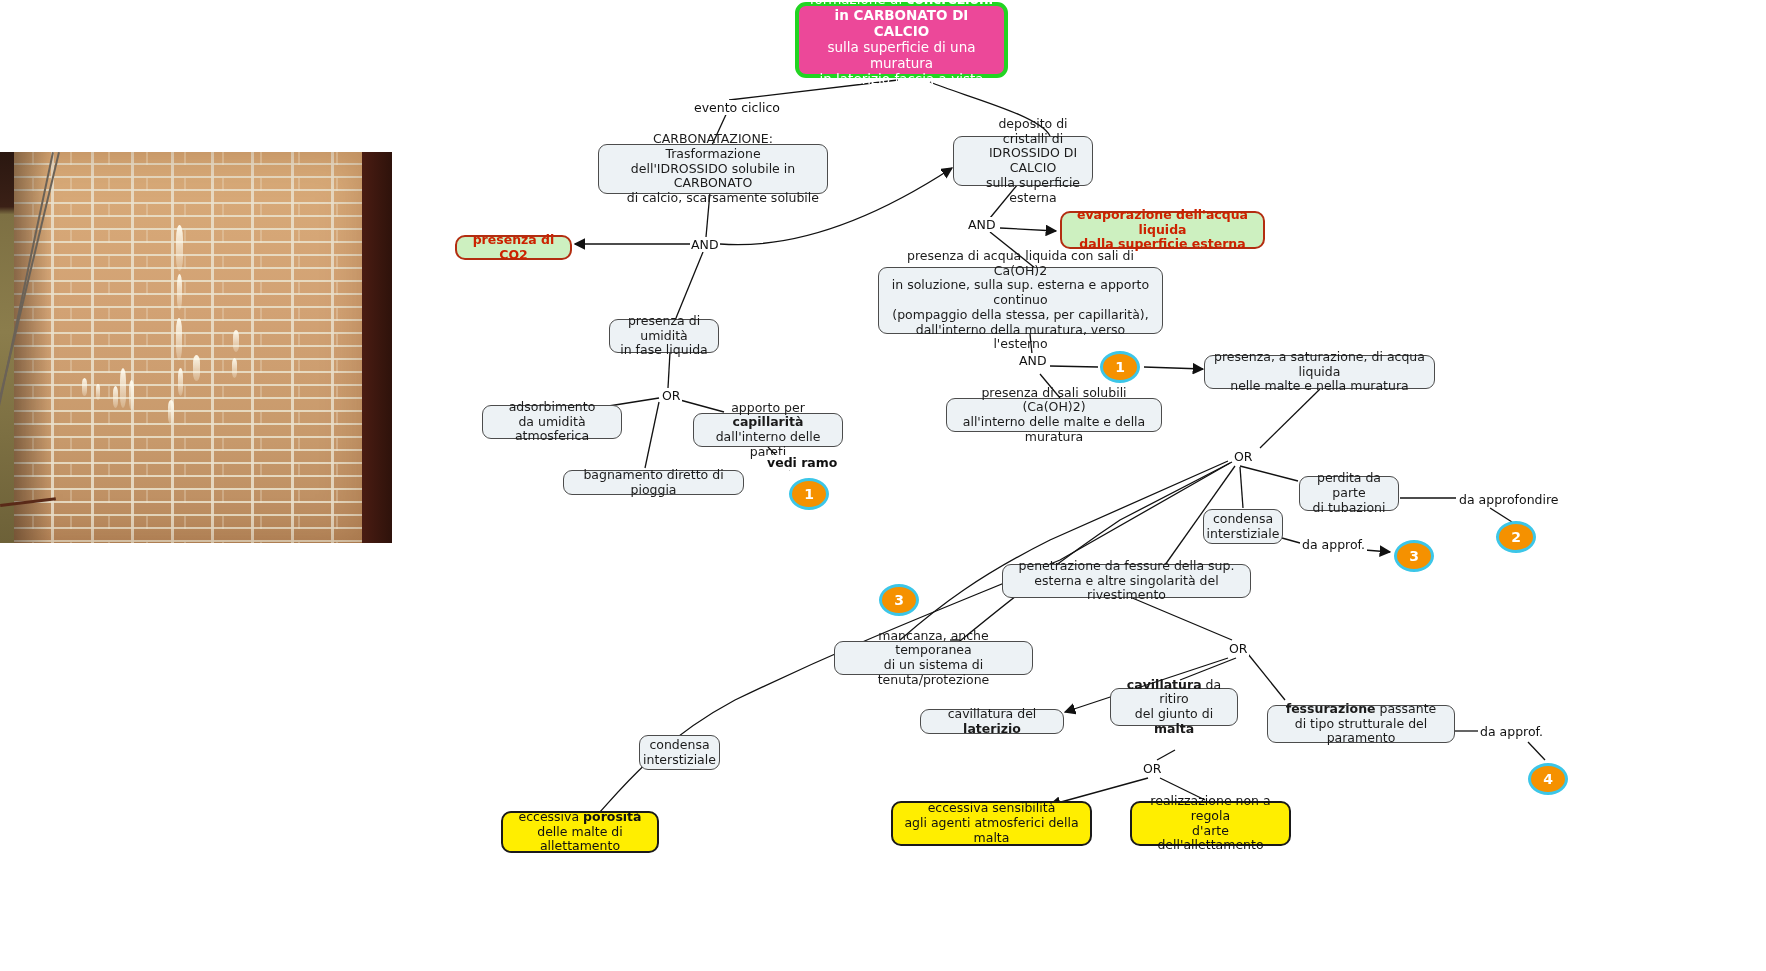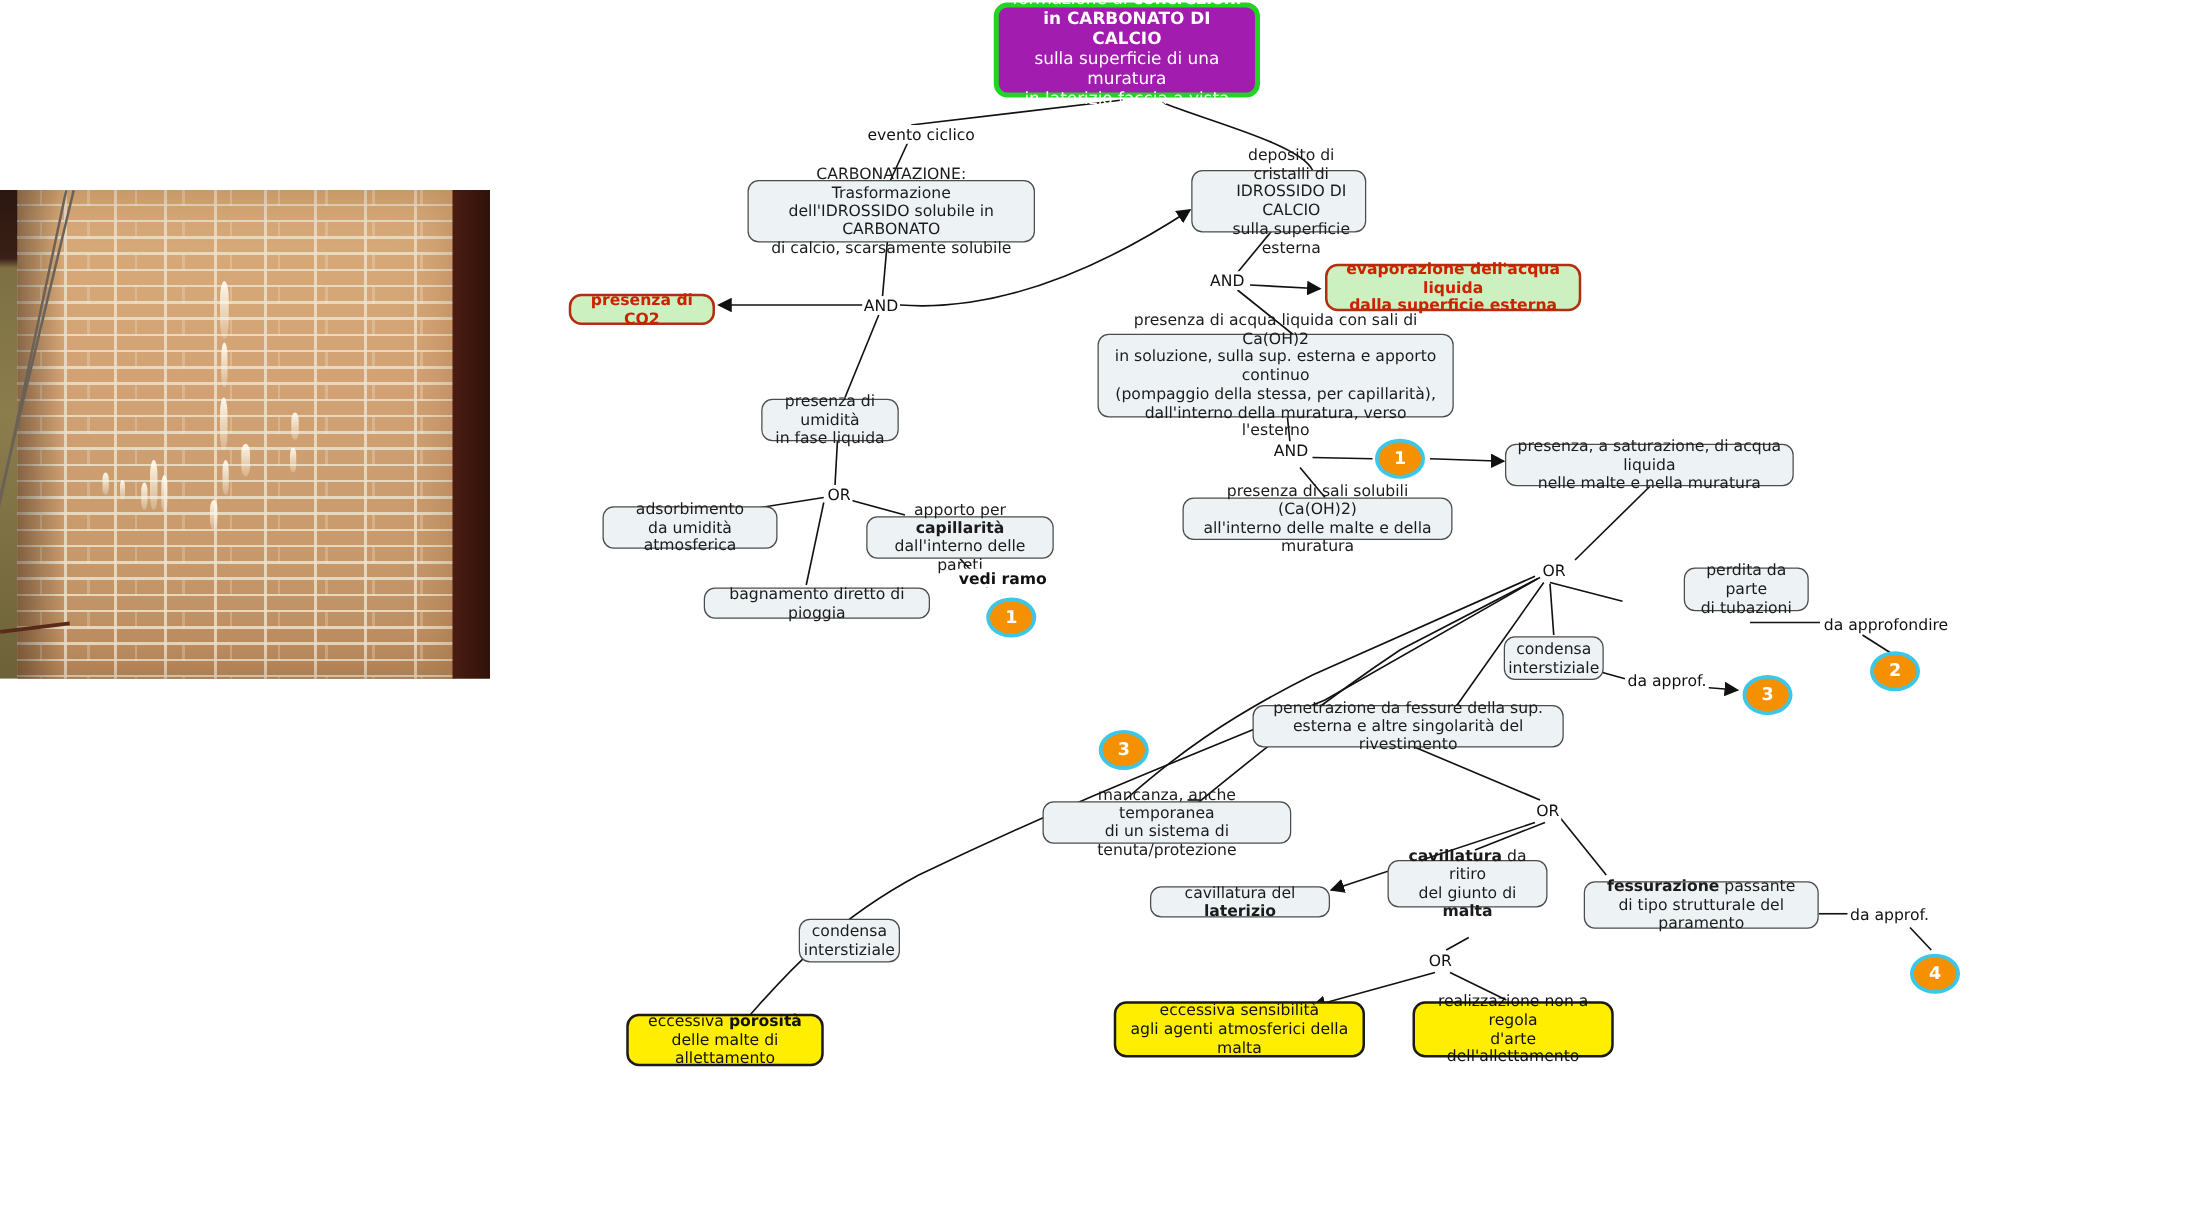--- a/index.html
+++ b/index.html
@@ -30,21 +30,21 @@
         border-radius:50%/30%;filter:blur(0.6px);}
 
   
   #edges{position:absolute;left:0;top:0;width:1766px;height:971px;}
 
   
   .node{position:absolute;box-sizing:border-box;display:flex;align-items:center;justify-content:center;
         text-align:center;border-radius:9px;line-height:1.18;}
   .n-blue{background:#edf2f5;border:1px solid #4c4c4c;color:#1b1b1b;font-size:12.5px;padding:4px 8px;}
   .n-green{background:#cdf0c0;border:2px solid #b32d10;color:#cc2200;font-weight:bold;font-size:12.5px;padding:4px 9px;border-radius:10px;justify-content:center;}
-  .n-red{background:#a21caf;border:4px solid #22d422;color:#ffffff;font-size:13.5px;padding:5px 10px;border-radius:11px;}
+  .n-red{background:#ec4899;border:4px solid #22d422;color:#ffffff;font-size:13.5px;padding:5px 10px;border-radius:11px;}
   .n-yellow{background:#ffee00;border:2px solid #1a1a1a;color:#111;font-size:12.5px;padding:4px 9px;border-radius:10px;}
   .n-red b,.n-yellow b,.n-blue b{font-weight:bold;}
 
   .lbl{position:absolute;font-size:12.5px;color:#111;white-space:nowrap;background:#fff;padding:0 2px;}
   .junc{position:absolute;font-size:12.5px;color:#111;background:#fff;padding:0 1px;}
 
   .refcirc{position:absolute;width:40px;height:32px;border-radius:50%;
            background:#f59100;border:3px solid #3cc6e8;color:#ffffff;font-weight:bold;font-size:14px;
            display:flex;align-items:center;justify-content:center;box-sizing:border-box;}
 </style>
@@ -155,21 +155,21 @@
 
   <div class="node n-red" style="left:795px;top:2px;width:213px;height:76px;flex-direction:column;">
     <div>
       <span>formazione di </span><b>concrezioni</b>
     </div>
     <div><b>in CARBONATO DI CALCIO</b></div>
     <div>sulla superficie di una muratura</div>
     <div>in laterizio faccia a vista</div>
   </div>
 
-  <div class="node n-blue" style="left:598px;top:144px;width:230px;height:50px;flex-direction:column;">
+  <div class="node n-blue" style="left:598px;top:144px;width:230px;height:50px;flex-direction:column;align-items:flex-end;">
     <div>CARBONATAZIONE: Trasformazione</div>
     <div>dell'IDROSSIDO solubile in CARBONATO</div>
     <div>di calcio, scarsamente solubile</div>
   </div>
 
   <div class="node n-blue" style="left:953px;top:136px;width:140px;height:50px;flex-direction:column;padding-left:28px;">
     <div>deposito di cristalli di</div>
     <div>IDROSSIDO DI CALCIO</div>
     <div>sulla superficie esterna</div>
   </div>
@@ -210,21 +210,21 @@
 
   <div class="node n-blue" style="left:693px;top:413px;width:150px;height:34px;flex-direction:column;">
     <div>
       <span>apporto per </span><b>capillarità</b>
     </div>
     <div>dall'interno delle pareti</div>
   </div>
 
   <div class="node n-blue" style="left:563px;top:470px;width:181px;height:25px;">bagnamento diretto di pioggia</div>
 
-  <div class="node n-blue" style="left:1299px;top:454px;width:100px;height:35px;flex-direction:column;margin-left:48px;">
+  <div class="node n-blue" style="left:1299px;top:476px;width:100px;height:35px;flex-direction:column;">
     <div>perdita da parte</div>
     <div>di tubazioni</div>
   </div>
 
   <div class="node n-blue" style="left:1203px;top:509px;width:80px;height:35px;flex-direction:column;">
     <div>condensa</div>
     <div>interstiziale</div>
   </div>
 
   <div class="node n-blue" style="left:1002px;top:564px;width:249px;height:34px;flex-direction:column;">

